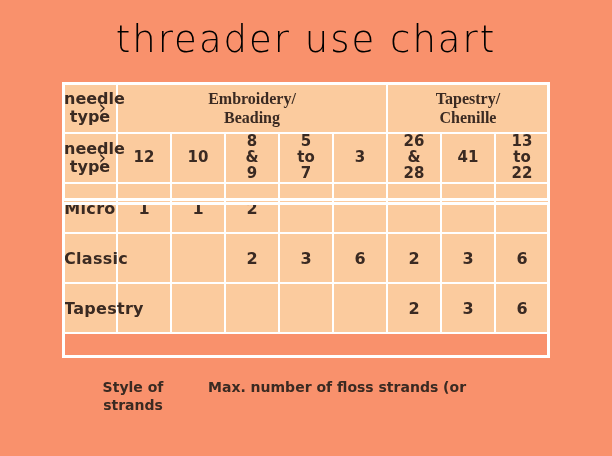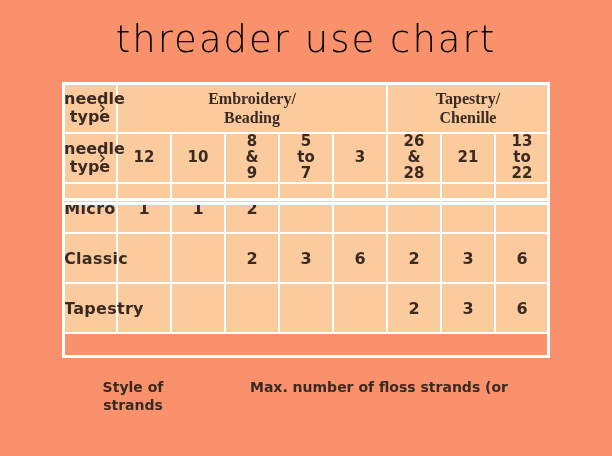--- a/index.html
+++ b/index.html
@@ -128,21 +128,21 @@
   .footer .f-left {
     width: 142px;
     text-align: center;
     color: #3A2A22;
     font-size: 14px;
     font-weight: bold;
     line-height: 1.3;
   }
   .footer .f-right {
     flex: 1;
-    text-align: center;
+    text-align: left;
     color: #3A2A22;
     font-size: 14px;
     font-weight: bold;
     line-height: 1.3;
     padding-left: 4px;
   }
 </style>
 </head>
 <body>
 
@@ -190,21 +190,21 @@
       </td>
       <td class="size">
         <span class="stack">3</span>
       </td>
       <td class="size">
         <span class="stack">26</span>
         <span class="stack">&amp;</span>
         <span class="stack">28</span>
       </td>
       <td class="size">
-        <span class="stack">21</span>
+        <span class="stack">41</span>
       </td>
       <td class="size">
         <span class="stack">13</span>
         <span class="stack">to</span>
         <span class="stack">22</span>
       </td>
     </tr>
 
     <tr>
       <td class="rowlabel">Micro</td>

